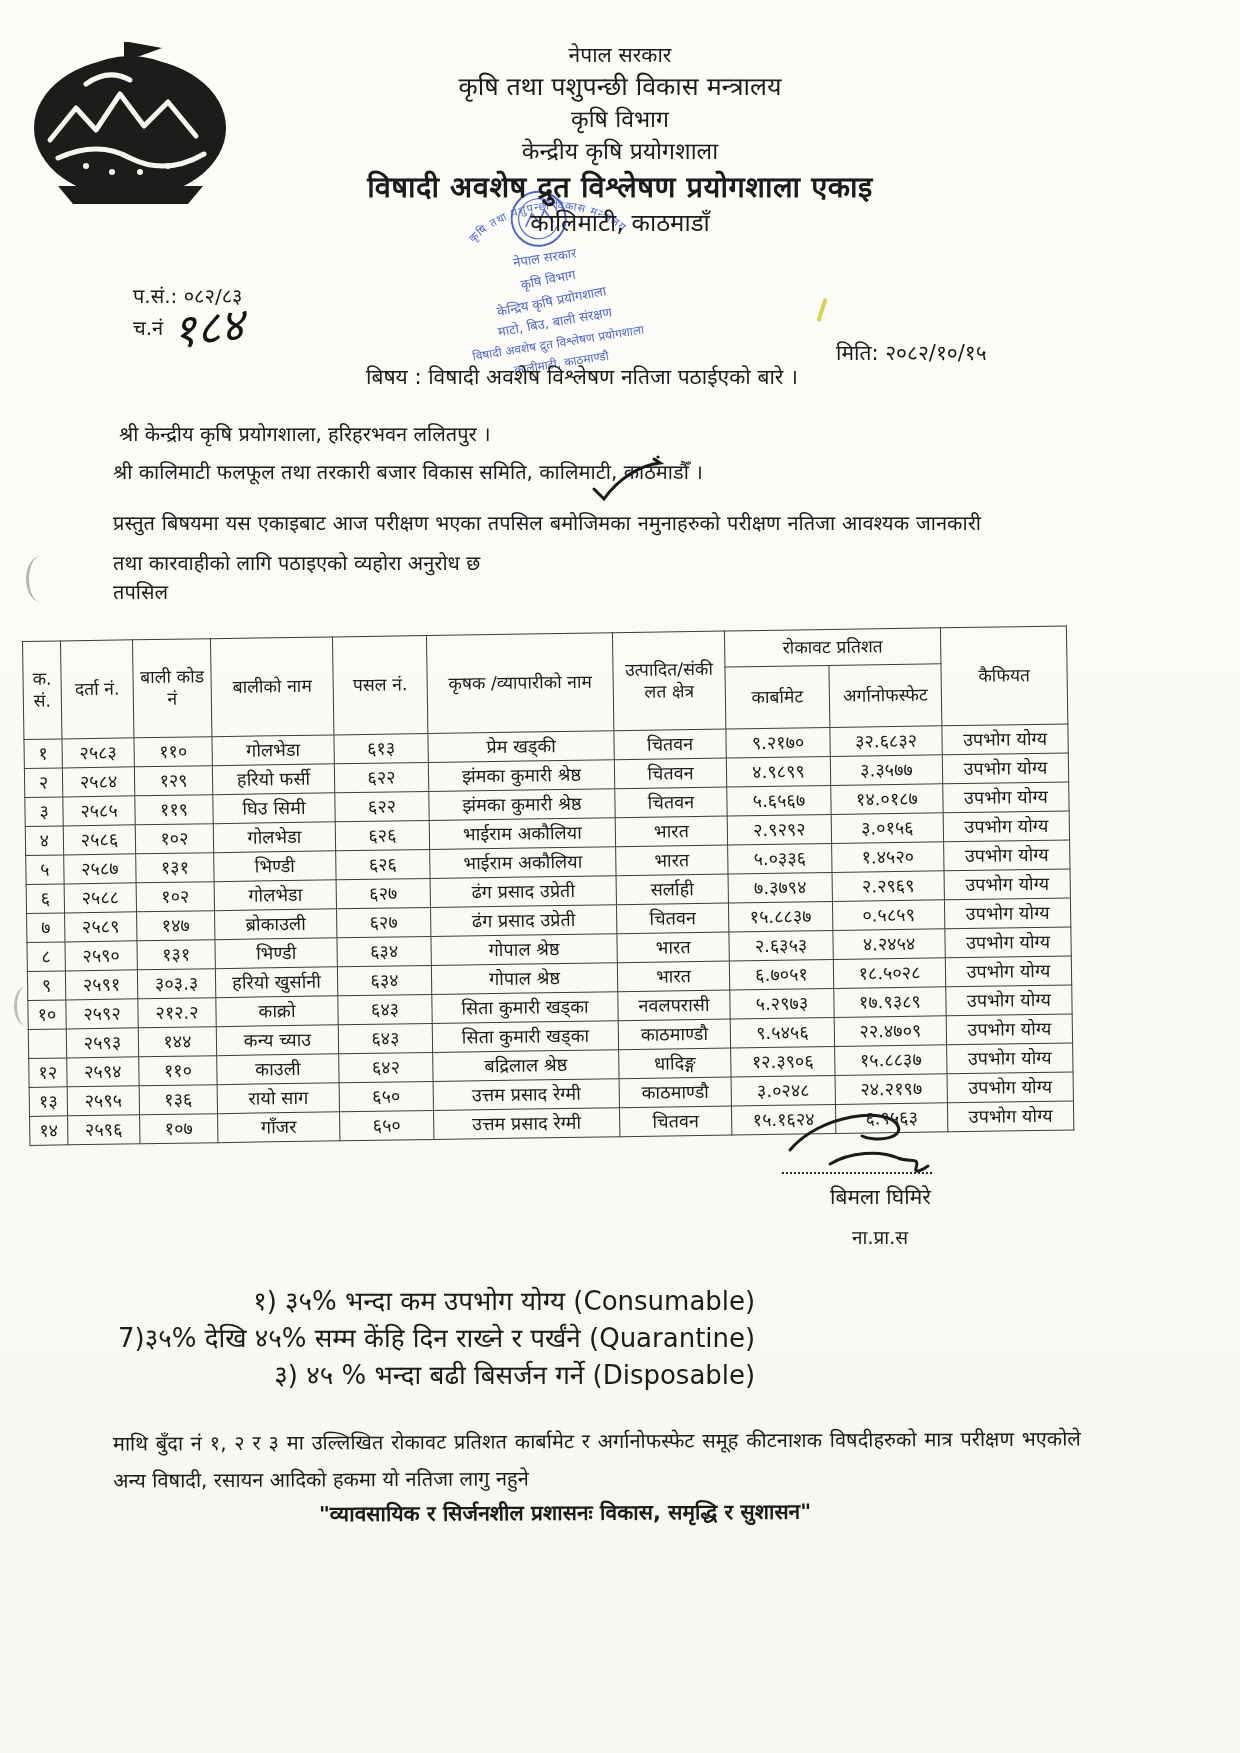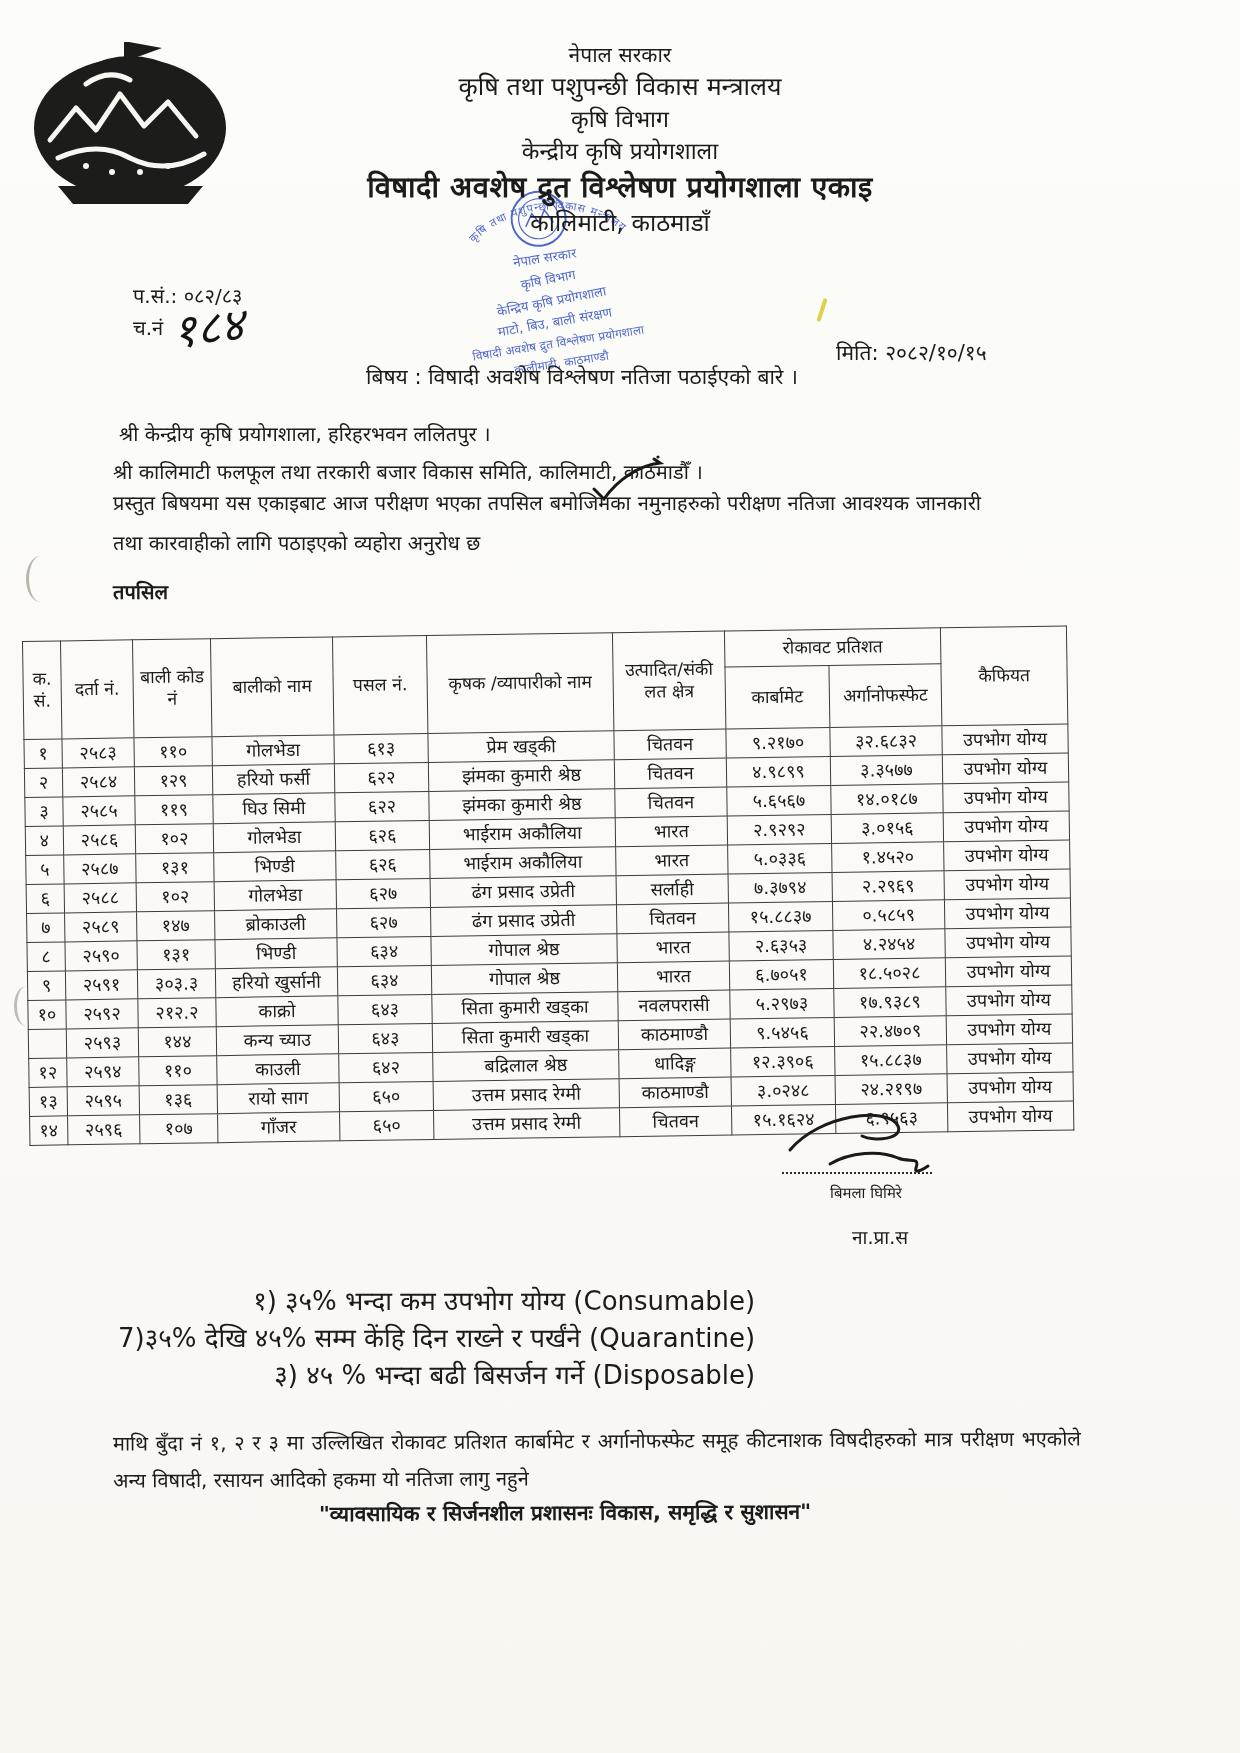--- a/index.html
+++ b/index.html
@@ -32,36 +32,36 @@
     position:absolute;left:172px;top:295px;font-size:46px;z-index:3;
     font-style:italic;transform:rotate(-7deg);font-weight:500;color:#141414;
     font-family:"DejaVu Serif","Liberation Serif",serif;
   }
   .date-line{position:absolute;left:812px;top:338px;font-size:21px;z-index:3;margin-left:24px;}
   .subject{position:absolute;left:17px;top:362px;width:1130px;text-align:center;font-size:21px;z-index:3;}
   
   .addr1{position:absolute;left:119px;top:420px;font-size:20px;}
   .addr2{position:absolute;left:113px;top:458px;font-size:20px;}
   .checkmark{position:absolute;left:588px;top:455px;width:80px;height:50px;}
-  .body-par{position:absolute;left:113px;top:483px;width:868px;font-size:20px;line-height:40px;text-align:justify;}
-  .tapsil{position:absolute;left:113px;top:578px;font-size:20px;font-weight:700;}
+  .body-par{position:absolute;left:113px;top:503px;width:868px;font-size:20px;line-height:40px;text-align:justify;}
+  .tapsil{position:absolute;left:113px;top:578px;font-size:20px;font-weight:400;}
   
   .tbl-wrap{position:absolute;left:22px;top:641px;transform:rotate(-0.85deg);transform-origin:left top;}
   table{border-collapse:collapse;table-layout:fixed;width:1044px;background:transparent;}
   th,td{border:1.6px solid #3c3c38;text-align:center;vertical-align:middle;
         font-weight:400;padding:1px 2px;overflow:hidden;}
   thead th{font-size:17.5px;line-height:1.25;}
   tbody td{font-size:18px;height:26px;line-height:1.1;}
   .grp{height:36px;}
   .sub{height:62px;}
   
   .notes{position:absolute;left:118px;top:1283px;font-size:26px;line-height:37px;text-align:right;}
   .sig-scribble{position:absolute;left:770px;top:1112px;width:190px;height:66px;}
   .sig-dots{position:absolute;left:782px;top:1172px;width:150px;border-bottom:2.5px dotted #2c2c2c;}
-  .sig-name{position:absolute;left:830px;top:1182px;font-size:15px;}
+  .sig-name{position:absolute;left:830px;top:1182px;font-size:21px;}
   .sig-title{position:absolute;left:852px;top:1224px;font-size:19px;}
   .disclaimer{position:absolute;left:113px;top:1423px;width:968px;font-size:20px;line-height:37px;text-align:justify;transform:rotate(-0.3deg);}
   .slogan{position:absolute;left:0;top:1498px;width:1130px;text-align:center;font-size:21px;font-weight:700;transform:rotate(-0.3deg);}
   
   .fold1{position:absolute;left:26px;top:556px;width:26px;height:46px;
          border-left:3px solid #b6b6ad;border-radius:50% / 50%;}
   .fold2{position:absolute;left:14px;top:986px;width:22px;height:40px;
          border-left:3px solid #bdbdb4;border-radius:50% / 50%;}
   .hl-mark{position:absolute;left:820px;top:298px;width:4px;height:24px;background:#ddd04e;transform:rotate(18deg);border-radius:2px;}
 </style>

